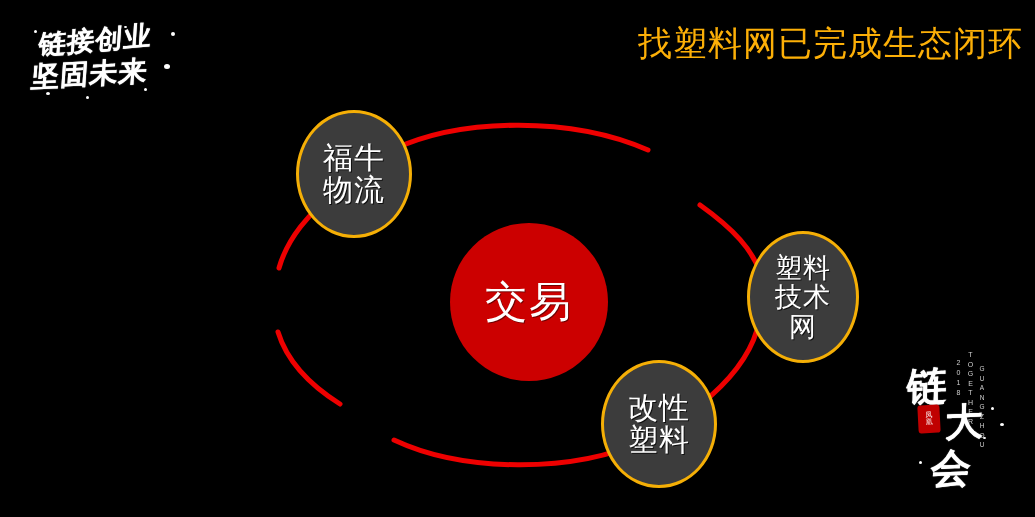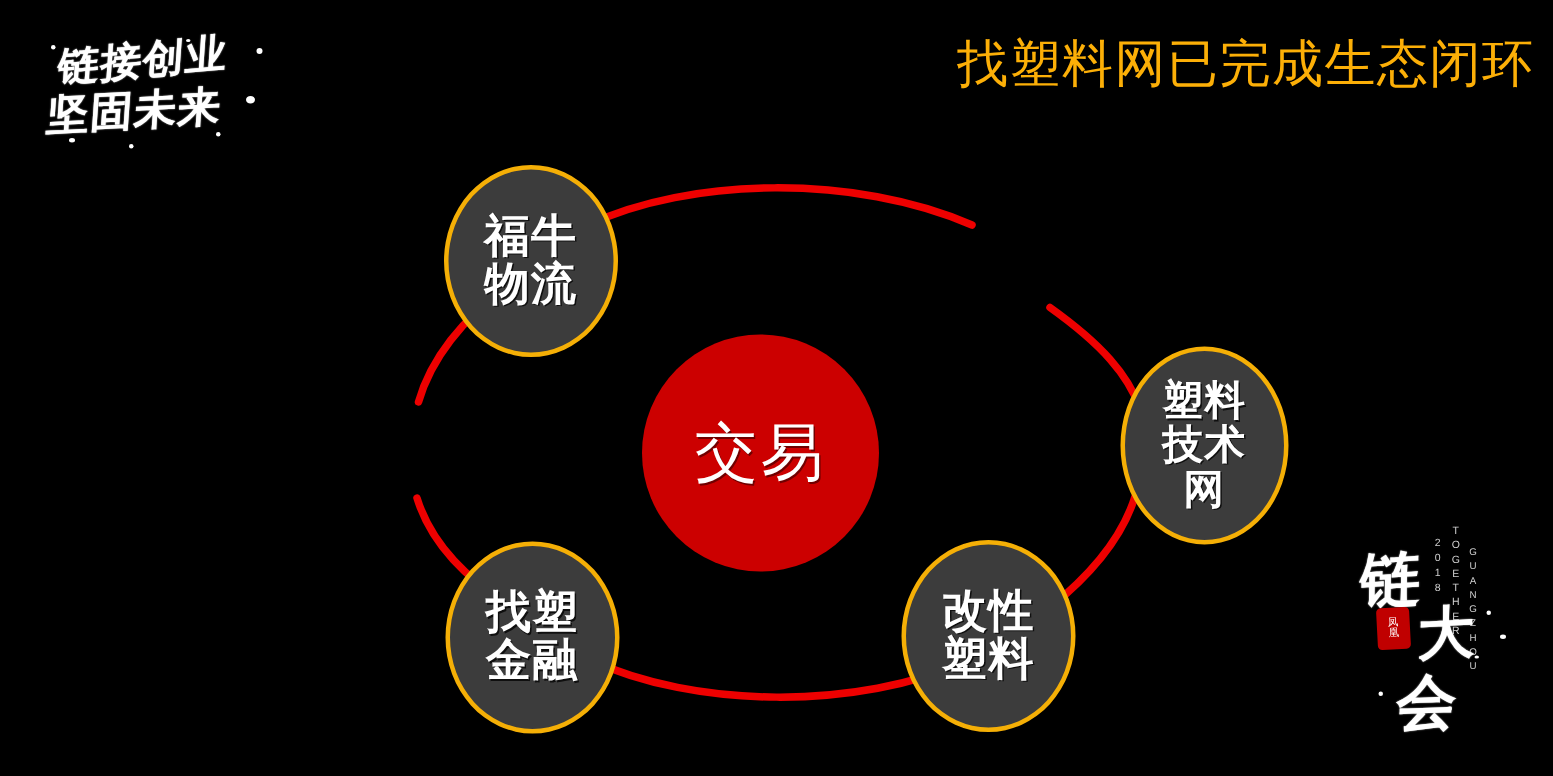--- a/index.html
+++ b/index.html
@@ -97,21 +97,21 @@
     background: #3C3C3C;
     border: 3px solid #F5AF06;
     border-radius: 50%;
     display: flex;
     align-items: center;
     justify-content: center;
     text-align: center;
     color: #ffffff;
     font-size: 30px;
     line-height: 1.08;
-    font-weight: 700;
+    font-weight: 400;
     letter-spacing: 1px;
     text-shadow: 1px 1px 0 rgba(0,0,0,0.75);
     font-family: "DejaVu Sans", "Liberation Sans", sans-serif;
   }
   .node .label { white-space: pre-line; }
 
   .node-center {
     position: absolute;
     box-sizing: border-box;
     background: #CC0000;
@@ -215,45 +215,41 @@
 
       <path d="M 757,330 C 748,360 725,385 700,405" fill="none" stroke="#EE0000" stroke-width="5" stroke-linecap="round"></path>
 
       <path d="M 646,440 C 572,474 462,472 394,440" fill="none" stroke="#EE0000" stroke-width="5" stroke-linecap="round"></path>
 
       <path d="M 340,404 C 305,382 286,358 278,332" fill="none" stroke="#EE0000" stroke-width="5" stroke-linecap="round"></path>
 
       <path d="M 279,268 C 287,240 308,212 340,190" fill="none" stroke="#EE0000" stroke-width="5" stroke-linecap="round"></path>
     </svg>
 
-    <div class="node-center" style="left:428px; top:223px; width:158px; height:158px;">
+    <div class="node-center" style="left:450px; top:223px; width:158px; height:158px;">
       <span class="label">交易</span>
     </div>
 
     <div class="node" style="left:296px; top:110px; width:116px; height:128px;">
       <span class="label">福牛
 物流</span>
     </div>
 
 
     <div class="node" style="left:747px; top:231px; width:112px; height:132px; font-size:27px;">
       <span class="label">塑料
 技术
 网</span>
     </div>
 
     <div class="node" style="left:601px; top:360px; width:116px; height:128px;">
       <span class="label">改性
 塑料</span>
     </div>
 
-    <div class="node" style="left:297px; top:361px; width:116px; height:128px;">
-      <span class="label">找塑
-金融</span>
-    </div>
 
 
   </div>
 
   <div id="event-logo">
     <div class="vtext together">TOGETHER</div>
     <div class="vtext year">2018</div>
     <div class="vtext city">GUANGZHOU</div>
 
     <div class="calli2 e-char1">链</div>

